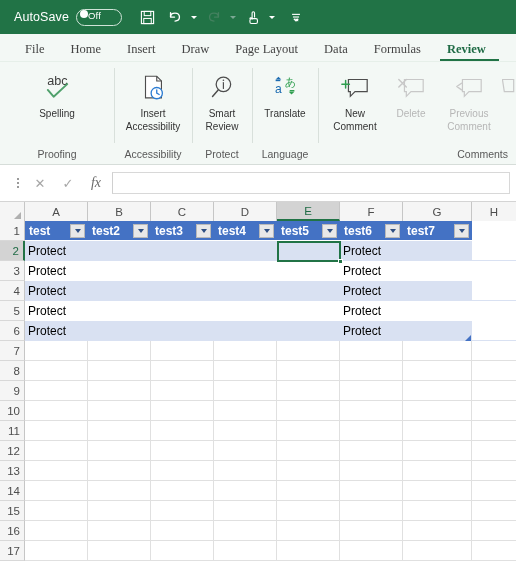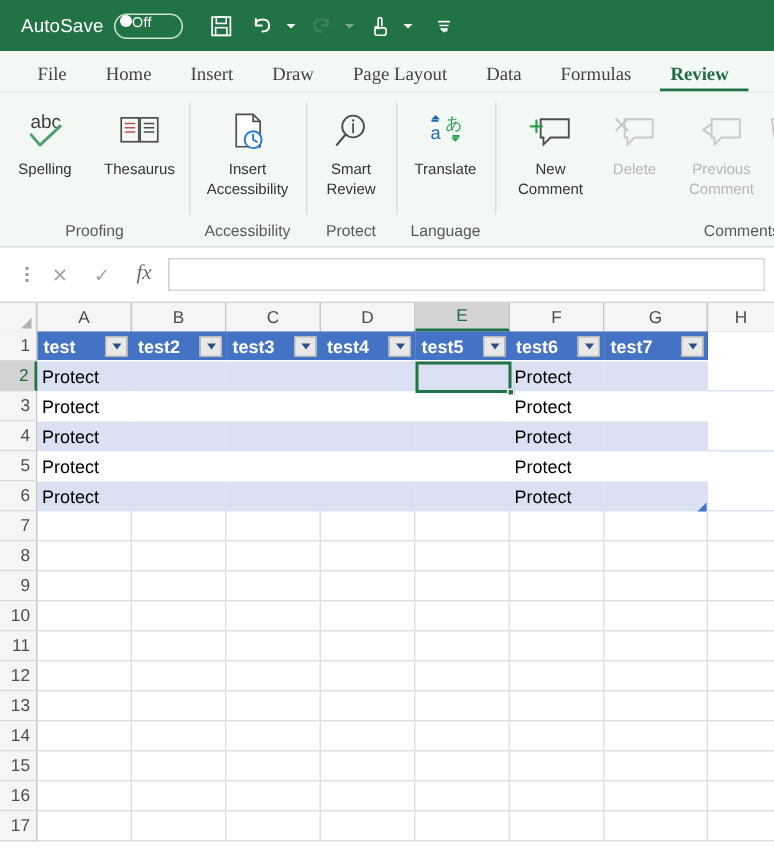--- a/index.html
+++ b/index.html
@@ -414,31 +414,20 @@
   <div class="rgroup" style="width:128px">
     <div class="rgroup-items" style="justify-content:center">
       <div class="rbtn" style="width:60px">
         <div class="rbtn-icon">
           <svg width="33" height="32" viewBox="0 0 34 32">
             <text x="17" y="14" font-family="Liberation Sans, sans-serif" font-size="13" fill="#3d3d3d" text-anchor="middle">abc</text>
             <path d="M7 19 L13 26 L27 13" fill="none" stroke="#4fa06b" stroke-width="2" stroke-linecap="round" stroke-linejoin="round"></path>
           </svg>
         </div>
         <div class="rbtn-label">Spelling</div>
-      </div>
-      <div class="rbtn" style="width:66px">
-        <div class="rbtn-icon">
-          <svg width="30" height="30" viewBox="0 0 32 32">
-            <rect x="3" y="7" width="12.5" height="17" fill="none" stroke="#4d4d4d" stroke-width="1.2"></rect>
-            <rect x="16.5" y="7" width="12.5" height="17" fill="none" stroke="#4d4d4d" stroke-width="1.2"></rect>
-            <path d="M5.5 11 H13 M5.5 14 H13 M5.5 17 H13" stroke="#c0504d" stroke-width="1.1"></path>
-            <path d="M19 11 H26.5 M19 14 H26.5 M19 17 H26.5" stroke="#4d4d4d" stroke-width="1.1"></path>
-          </svg>
-        </div>
-        <div class="rbtn-label">Thesaurus</div>
       </div>
     </div>
     <div class="rgroup-label">Proofing</div>
   </div>
 
   <div class="rgroup" style="width:80px">
     <div class="rgroup-items" style="justify-content:center">
       <div class="rbtn" style="width:78px">
         <div class="rbtn-icon">
           <svg width="30" height="31" viewBox="0 0 32 32">

